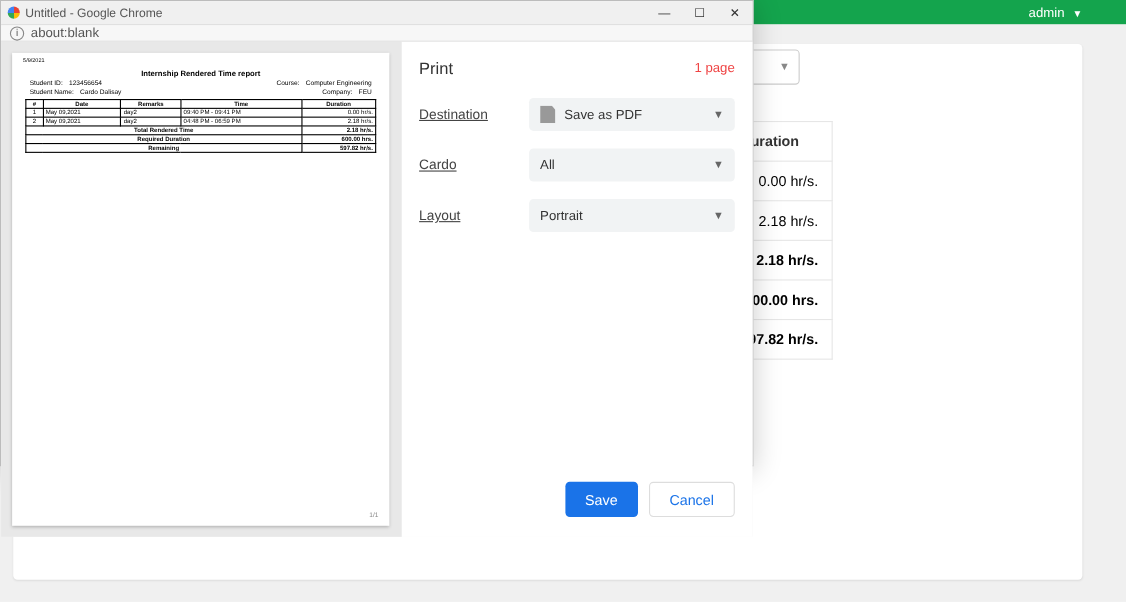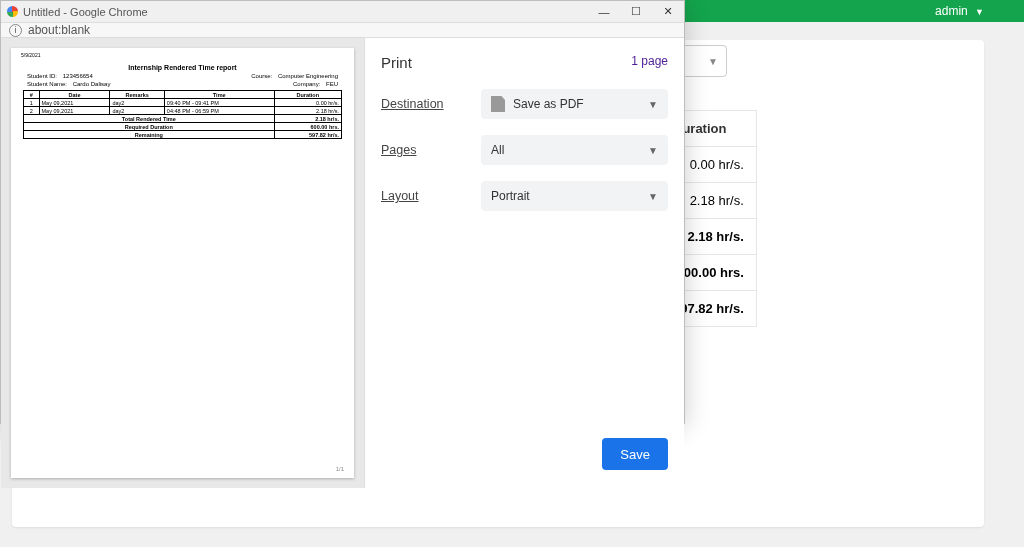--- a/index.html
+++ b/index.html
@@ -50,21 +50,21 @@
   .pv-table { width: 100%; border-collapse: collapse; margin-top: 3px; }
   .pv-table th, .pv-table td { border: 1px solid #000; font-size: 5.5px; padding: 0.5px 2px; }
   .pv-table th { text-align: center; font-weight: bold; }
   .pv-table td.num { text-align: right; }
   .pv-table td.ctr, .pv-table th.ctr { text-align: center; }
   .pv-pageno { position:absolute; bottom:6px; right:10px; font-size:6px; color:#888;}
 
   
   .settings-pane { flex: 1; background: #fff; border-left: 1px solid #ddd; display: flex; flex-direction: column; font-size: 13px; color: #333; }
   .settings-header { display: flex; justify-content: space-between; padding: 16px 16px 10px; font-size: 15px; }
-  .settings-header .pg { color: #4c1d95; font-size: 12px; }
+  .settings-header .pg { color: #ef4444; font-size: 12px; }
   .setting-row { display: flex; align-items: center; padding: 8px 16px; }
   .setting-row .lbl { width: 100px; font-size: 12.5px; color: #444; text-decoration: underline; }
   .select-box { flex: 1; height: 30px; background: #f1f3f4; border-radius: 4px; display: flex; align-items: center; padding: 0 10px; font-size: 12px; color: #333; position: relative; cursor: pointer; }
   .select-box .caret { margin-left: auto; color: #666; font-size: 10px; }
   .pdf-icon { width: 14px; height: 16px; background: #999; margin-right: 8px; clip-path: polygon(0 0,75% 0,100% 25%,100% 100%,0 100%); }
   .more-settings { display: flex; align-items: center; padding: 14px 16px; font-size: 12.5px; color: #444; cursor: pointer; border-top: 1px solid #eee; margin-top: 6px; }
   .more-settings .caret { margin-left: auto; color: #666; }
   .spacer { flex: 1; }
   .button-row { display: flex; justify-content: flex-end; gap: 10px; padding: 12px 16px 18px; margin-left: 16px; }
   .btn { height: 32px; padding: 0 18px; border-radius: 4px; font-size: 13px; border: none; cursor: pointer; display:flex; align-items:center; }
@@ -197,32 +197,33 @@
       </div>
       <div class="setting-row">
         <div class="lbl">Destination</div>
         <div class="select-box">
           <div class="pdf-icon"></div>
           <span>Save as PDF</span>
           <span class="caret">▼</span>
         </div>
       </div>
       <div class="setting-row">
-        <div class="lbl">Pages</div>
+        <div class="lbl">Cardo</div>
         <div class="select-box">
           <span>All</span>
           <span class="caret">▼</span>
         </div>
       </div>
       <div class="setting-row">
         <div class="lbl">Layout</div>
         <div class="select-box">
           <span>Portrait</span>
           <span class="caret">▼</span>
         </div>
       </div>
       <div class="spacer"></div>
       <div class="button-row">
         <button class="btn btn-save">Save</button>
+        <button class="btn btn-cancel">Cancel</button>
       </div>
     </div>
   </div>
 </div>
 
 </body></html>

